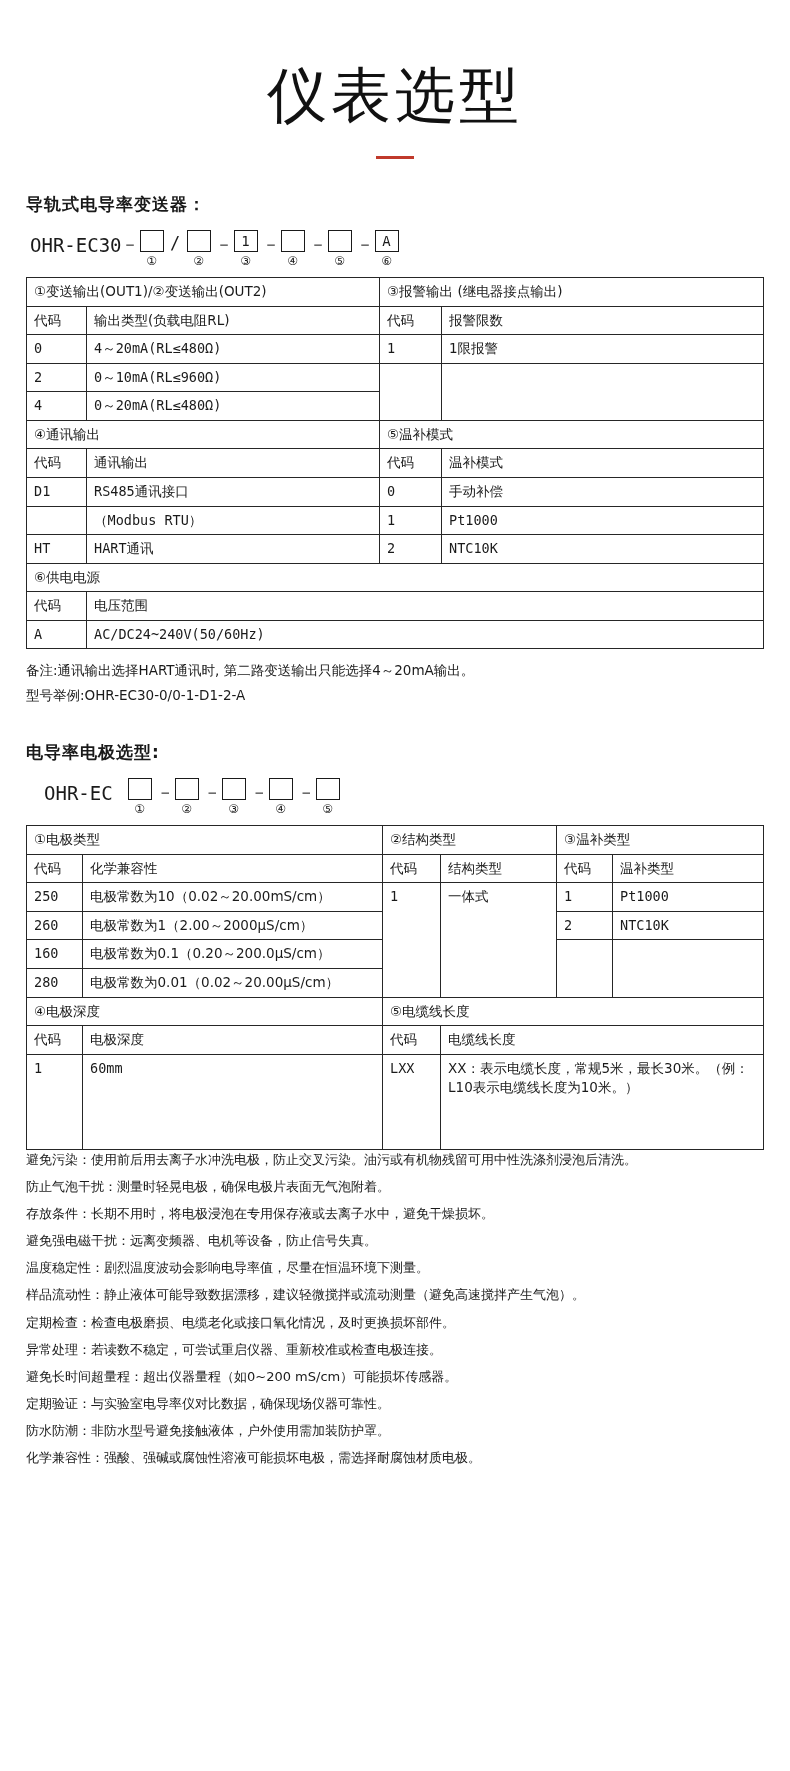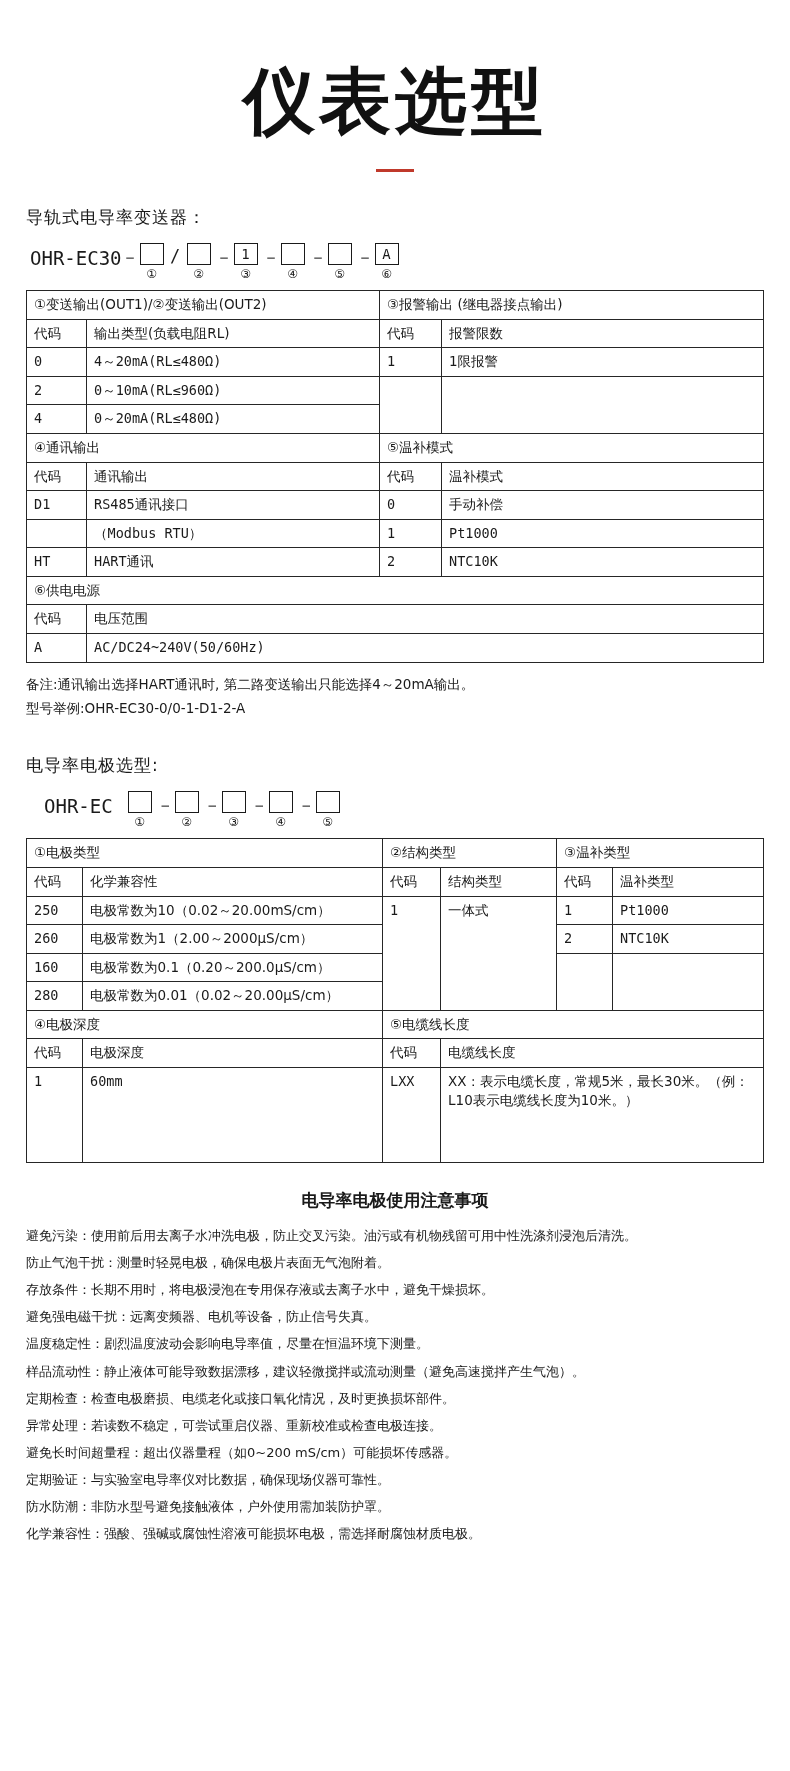--- a/index.html
+++ b/index.html
@@ -15,37 +15,37 @@
     -webkit-font-smoothing: antialiased;
   }
   .page {
     width: 790px;
     box-sizing: border-box;
     padding: 0 26px 40px 26px;
     position: relative;
   }
   .main-title {
     text-align: center;
-    font-size: 72px;
-    font-weight: bold;
+    font-size: 60px;
+    font-weight: normal;
     letter-spacing: 4px;
     color: #111;
     padding-top: 62px;
     line-height: 1.1;
     font-family: "DejaVu Sans", sans-serif;
   }
   .title-rule {
     width: 38px;
     height: 3px;
     background: #c0392b;
     margin: 28px auto 34px auto;
   }
   .sec-head {
     font-size: 17px;
-    font-weight: normal;
+    font-weight: bold;
     margin: 0 0 14px 0;
     letter-spacing: 1px;
     font-family: "DejaVu Sans", sans-serif;
   }
   
   .model-line {
     display: flex;
     align-items: flex-start;
     margin: 0 0 10px 4px;
     font-family: "DejaVu Sans Mono", monospace;
@@ -350,21 +350,20 @@
       </tr>
       <tr>
         <td class="ctr mono">1</td>
         <td class="mono">60mm</td>
         <td class="ctr mono">LXX</td>
         <td colspan="3" style="height:86px">XX：表示电缆长度，常规5米，最长30米。（例：L10表示电缆线长度为10米。）</td>
       </tr>
     </tbody>
   </table>
 
-  <div class="sub-title">电导率电极使用注意事项</div>
   <div class="tips">
     <p>避免污染：使用前后用去离子水冲洗电极，防止交叉污染。油污或有机物残留可用中性洗涤剂浸泡后清洗。</p>
     <p>防止气泡干扰：测量时轻晃电极，确保电极片表面无气泡附着。</p>
     <p>存放条件：长期不用时，将电极浸泡在专用保存液或去离子水中，避免干燥损坏。</p>
     <p>避免强电磁干扰：远离变频器、电机等设备，防止信号失真。</p>
     <p>温度稳定性：剧烈温度波动会影响电导率值，尽量在恒温环境下测量。</p>
     <p>样品流动性：静止液体可能导致数据漂移，建议轻微搅拌或流动测量（避免高速搅拌产生气泡）。</p>
     <p>定期检查：检查电极磨损、电缆老化或接口氧化情况，及时更换损坏部件。</p>
     <p>异常处理：若读数不稳定，可尝试重启仪器、重新校准或检查电极连接。</p>
     <p>避免长时间超量程：超出仪器量程（如0~200 mS/cm）可能损坏传感器。</p>

